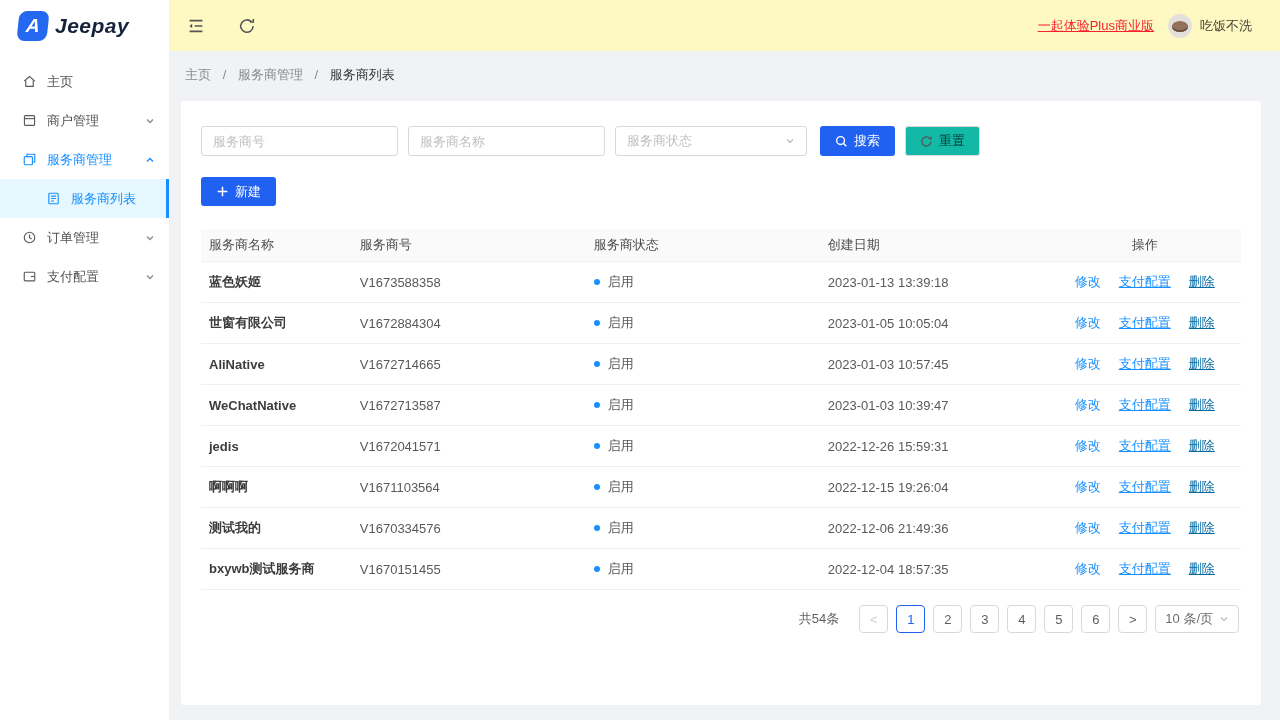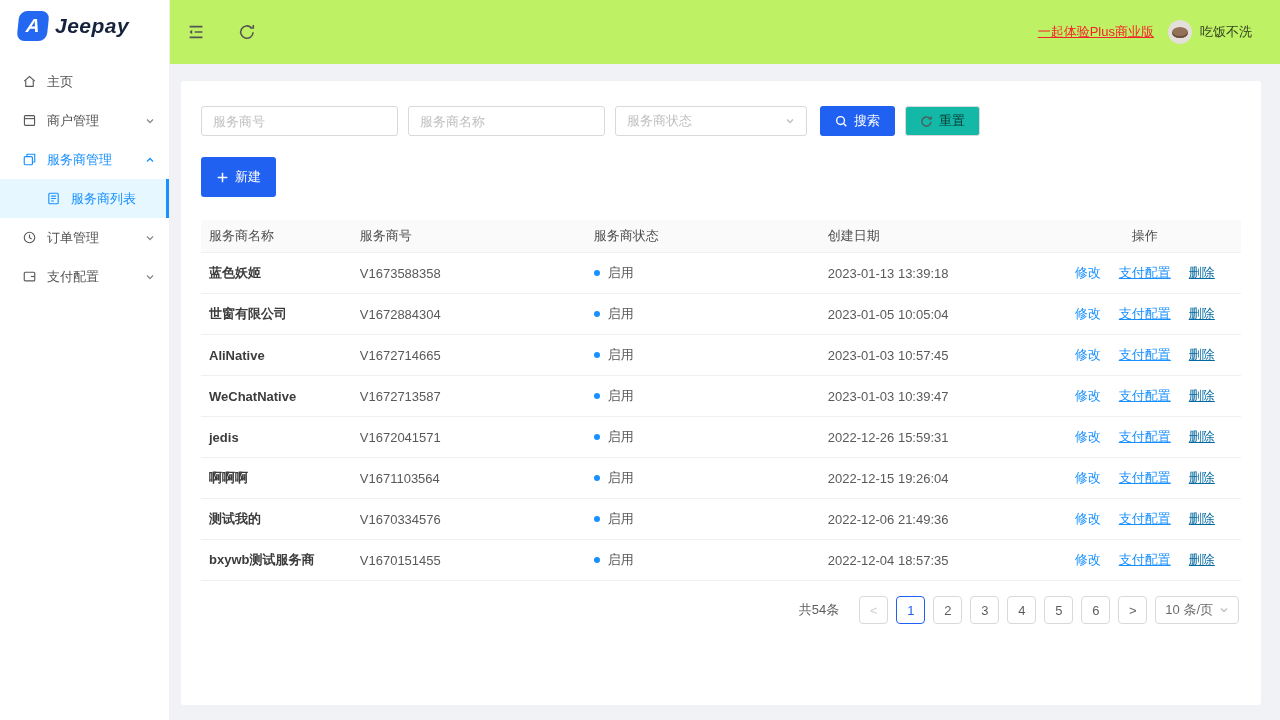--- a/index.html
+++ b/index.html
@@ -17,21 +17,21 @@
   .menu-subitem { padding-left:46px; }
   .mi-icon { width:15px; height:15px; margin-right:10px; display:inline-flex; color:#595959; flex-shrink:0; }
   .mi-label { flex:1; white-space:nowrap; }
   .mi-chevron { width:10px; height:10px; color:#8c8c8c; display:inline-flex; }
   .menu-item.active, .menu-item.active .mi-icon, .menu-item.active .mi-chevron { color:#1890ff; }
   .menu-subitem.selected { background:#e6f7ff; color:#1890ff; border-right:3px solid #1890ff; }
   .menu-subitem.selected .mi-icon { color:#1890ff; }
 
   
   .main { flex:1; display:flex; flex-direction:column; min-width:0; }
-  .topbar { height:64px; background:#bef264; display:flex; align-items:center; padding:0 28px 0 17px; flex-shrink:0; }
+  .topbar { height:51px; background:#fef9c3; display:flex; align-items:center; padding:0 28px 0 17px; flex-shrink:0; }
   .tb-icon { width:18px; height:18px; color:#555; display:inline-flex; cursor:pointer; }
   .tb-icon + .tb-icon { margin-left:33px; }
   .topbar-right { margin-left:auto; display:flex; align-items:center; }
   .promo-link { color:#f5222d; text-decoration:underline; cursor:pointer; }
   .avatar { width:24px; height:24px; border-radius:50%; background:#e3dfda; margin:0 8px 0 14px; position:relative; overflow:hidden; flex-shrink:0; }
   .avatar-blob { position:absolute; left:4px; top:7px; width:16px; height:11px; background:#93705a; border-radius:50%; box-shadow:inset 0 -2px 0 #6c4f3e; }
   .username { color:rgba(0,0,0,.75); }
 
   .breadcrumb { padding:15px 20px 0 15px; color:rgba(0,0,0,.45); }
   .bc-sep { margin:0 8px; color:rgba(0,0,0,.45); }
@@ -46,21 +46,21 @@
   .f-input + .f-input, .f-select { margin-left:10px; }
   .f-select { width:192px; height:30px; border:1px solid #d9d9d9; border-radius:3px; padding:0 11px; display:flex; align-items:center; background:#fff; cursor:pointer; }
   .f-select .ph { color:#bfbfbf; flex:1; }
   .sel-caret { width:10px; height:10px; color:#bfbfbf; display:inline-flex; }
   .btn { height:30px; border-radius:3px; border:1px solid transparent; display:inline-flex; align-items:center; justify-content:space-between; padding:0 14px; font-size:13px; cursor:pointer; font-family:inherit; }
   .btn-primary { background:#2161f2; color:#fff; }
   .btn-default { background:#14b8a6; border-color:#d9d9d9; color:rgba(0,0,0,.7); }
   .btn .bicon { width:13px; height:13px; display:inline-flex; margin-right:6px; }
   .btn-search { margin-left:13px; }
   .btn-reset { margin-left:10px; }
-  .btn-create { margin-top:21px; height:40px; }
+  .btn-create { margin-top:21px; height:29px; }
 
   
   table { width:100%; border-collapse:collapse; margin-top:23px; table-layout:fixed; }
   thead th { background:#fafafa; text-align:left; font-weight:400; color:#4d4d4d; padding:7px 8px; border-bottom:1px solid #f0f0f0; }
   tbody td { padding:11px 8px; border-bottom:1px solid #f0f0f0; color:#595959; }
   td.c-name { font-weight:700; color:#3c3c3c; }
   th.c-action, td.c-action { text-align:center; }
   .dot { display:inline-block; width:6px; height:6px; border-radius:50%; background:#1890ff; margin-right:8px; vertical-align:1px; }
   .lnk { color:#1890ff; text-decoration:none; margin:0 9px; cursor:pointer; }
   .lnk-pay { text-decoration:underline; }
@@ -188,20 +188,27 @@
       </span>
       <div class="topbar-right">
         <span class="promo-link">一起体验Plus商业版</span>
         <span class="avatar">
             <span class="avatar-blob"></span>
           </span>
         <span class="username">吃饭不洗</span>
       </div>
     </header>
 
+    <div class="breadcrumb">
+      <span>主页</span>
+      <span class="bc-sep">/</span>
+      <span>服务商管理</span>
+      <span class="bc-sep">/</span>
+      <span class="bc-current">服务商列表</span>
+    </div>
 
     <section class="card">
 
       
       <div class="filter-row">
         <input class="f-input" placeholder="服务商号" style="">
         <input class="f-input" placeholder="服务商名称" style="">
         <div class="f-select">
           <span class="ph">服务商状态</span>
           <span class="sel-caret">

